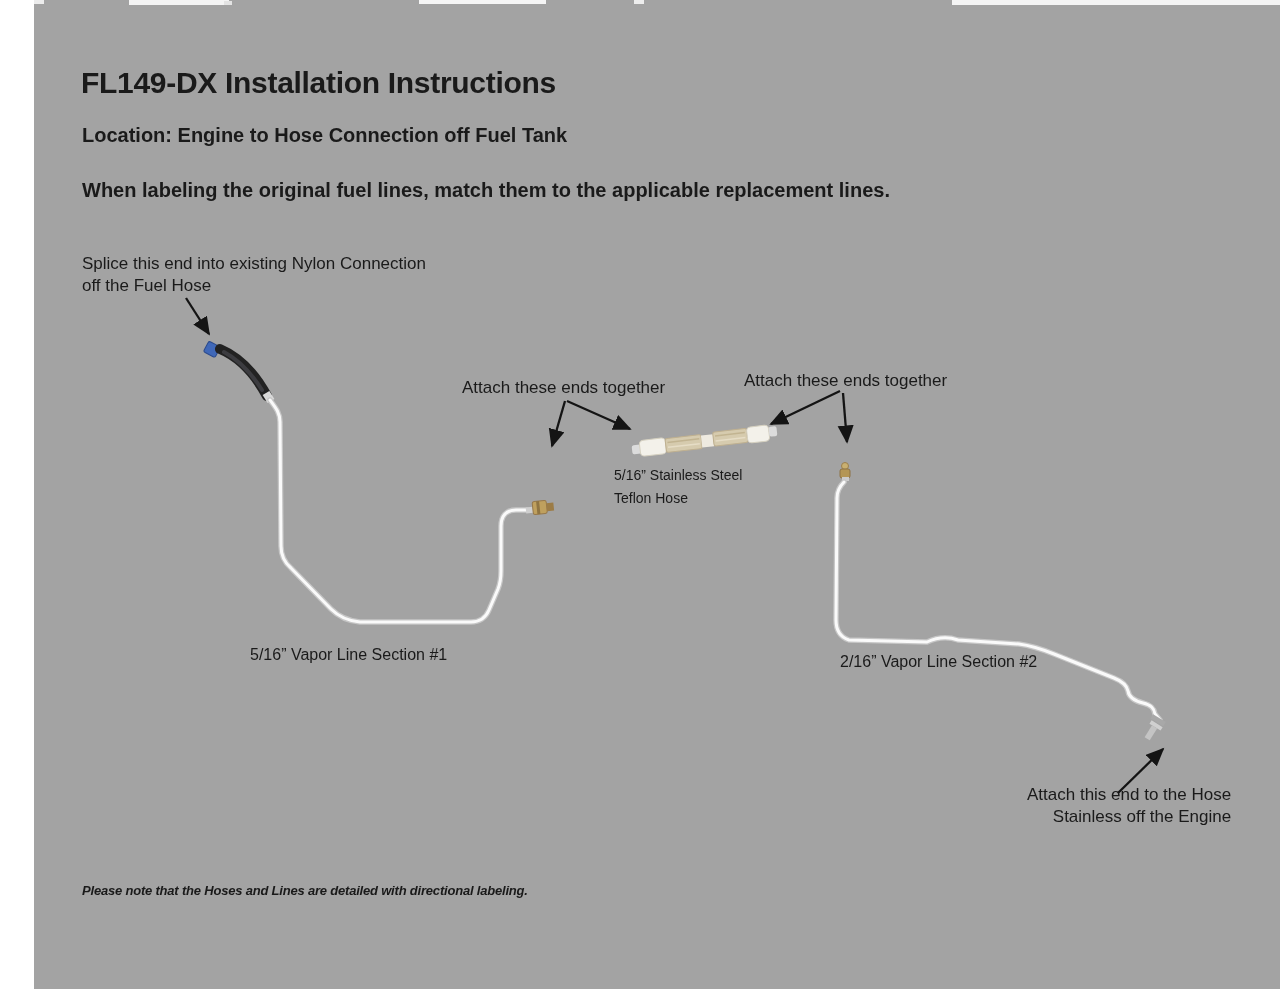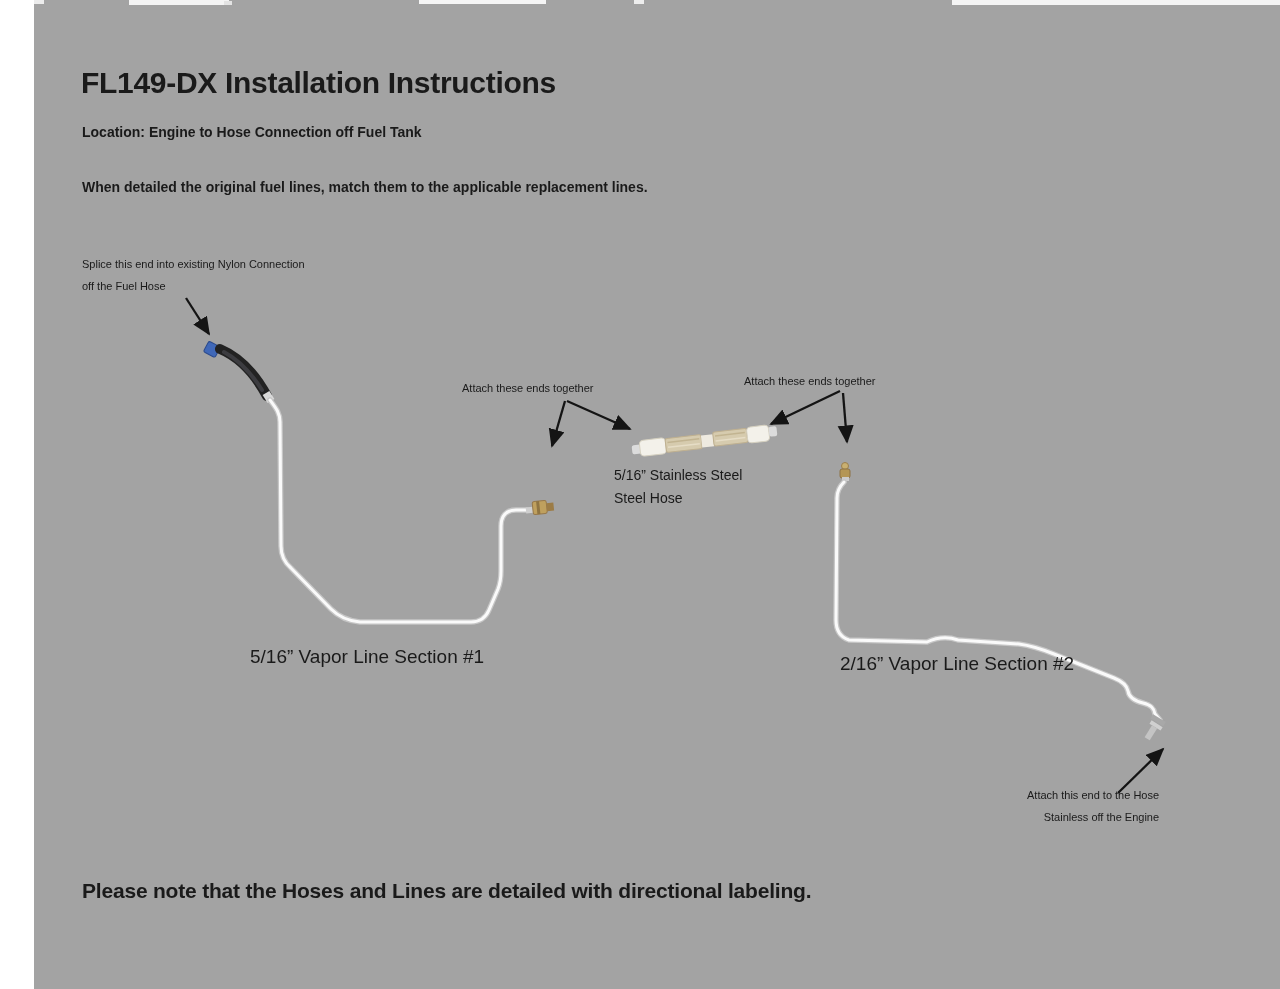--- a/index.html
+++ b/index.html
@@ -3,42 +3,42 @@
 <meta charset="utf-8">
 <style>
   html,body{margin:0;padding:0;background:#ffffff;}
   .page{
     position:relative;width:1280px;height:989px;background:#a3a3a3;overflow:hidden;
     font-family:"Liberation Sans","DejaVu Sans",sans-serif;color:#1a1a1a;margin-left:34px;
   }
   .abs{position:absolute;}
   .artifact{position:absolute;top:0;}
   .title{font-size:30px;font-weight:bold;letter-spacing:-0.3px;white-space:nowrap;}
-  .subhead{font-size:14px;font-weight:bold;white-space:nowrap;}
-  .note{font-size:11px;line-height:22px;white-space:nowrap;}
-  .label{font-size:19px;white-space:nowrap;}
+  .subhead{font-size:20px;font-weight:bold;white-space:nowrap;}
+  .note{font-size:17px;line-height:22px;white-space:nowrap;}
+  .label{font-size:16px;white-space:nowrap;}
   .hoselabel{font-size:14px;line-height:23px;white-space:nowrap;}
-  .footer{font-size:21px;font-weight:bold;line-height:23px;letter-spacing:-0.2px;white-space:nowrap;}
+  .footer{font-size:13px;font-weight:bold;line-height:23px;letter-spacing:-0.2px;white-space:nowrap;font-style:italic;}
   svg{position:absolute;left:0;top:0;}
 </style>
 </head>
 <body>
 
 <div class="page">
 
   <div class="artifact" style="left:0;width:10px;height:4px;background:#ececec;"></div>
   <div class="artifact" style="left:95px;width:100px;height:5px;background:#f4f4f4;"></div>
   <div class="artifact" style="left:190px;top:1px;width:8px;height:4px;background:#e3e3e3;"></div>
   <div class="artifact" style="left:385px;width:127px;height:4px;background:#f5f5f5;"></div>
   <div class="artifact" style="left:600px;width:10px;height:4px;background:#ededed;"></div>
   <div class="artifact" style="left:918px;width:362px;height:5px;background:#f4f4f4;"></div>
 
   <div class="abs title" style="left:47px;top:66px;">FL149-DX Installation Instructions</div>
   <div class="abs subhead" style="left:48px;top:124px;">Location: Engine to Hose Connection off Fuel Tank</div>
-  <div class="abs subhead" style="left:48px;top:179px;">When detailed the original fuel lines, match them to the applicable replacement lines.</div>
+  <div class="abs subhead" style="left:48px;top:179px;">When labeling the original fuel lines, match them to the applicable replacement lines.</div>
 
   <svg width="1280" height="989" viewBox="0 0 1280 989">
     <defs>
       <marker id="ah" markerWidth="9" markerHeight="8" refX="7.2" refY="3.5" orient="auto">
         <path d="M0,0 L8,3.5 L0,7 z" fill="#141414"></path>
       </marker>
     </defs>
 
     <g>
       <g transform="translate(175,341) rotate(28)">
@@ -103,21 +103,21 @@
   <div class="abs note" style="left:48px;top:253px;">
     <div>Splice this end into existing Nylon Connection</div>
     <div>off the Fuel Hose</div>
   </div>
 
   <div class="abs note" style="left:428px;top:377px;">Attach these ends together</div>
   <div class="abs note" style="left:710px;top:370px;">Attach these ends together</div>
 
   <div class="abs hoselabel" style="left:580px;top:464px;">
     <div>5/16” Stainless Steel</div>
-    <div>Steel Hose</div>
+    <div>Teflon Hose</div>
   </div>
 
   <div class="abs label" style="left:216px;top:646px;">5/16” Vapor Line Section #1</div>
   <div class="abs label" style="left:806px;top:653px;">2/16” Vapor Line Section #2</div>
 
   <div class="abs note" style="left:993px;top:784px;text-align:right;">
     <div>Attach this end to the Hose</div>
     <div>Stainless off the Engine</div>
   </div>
 

